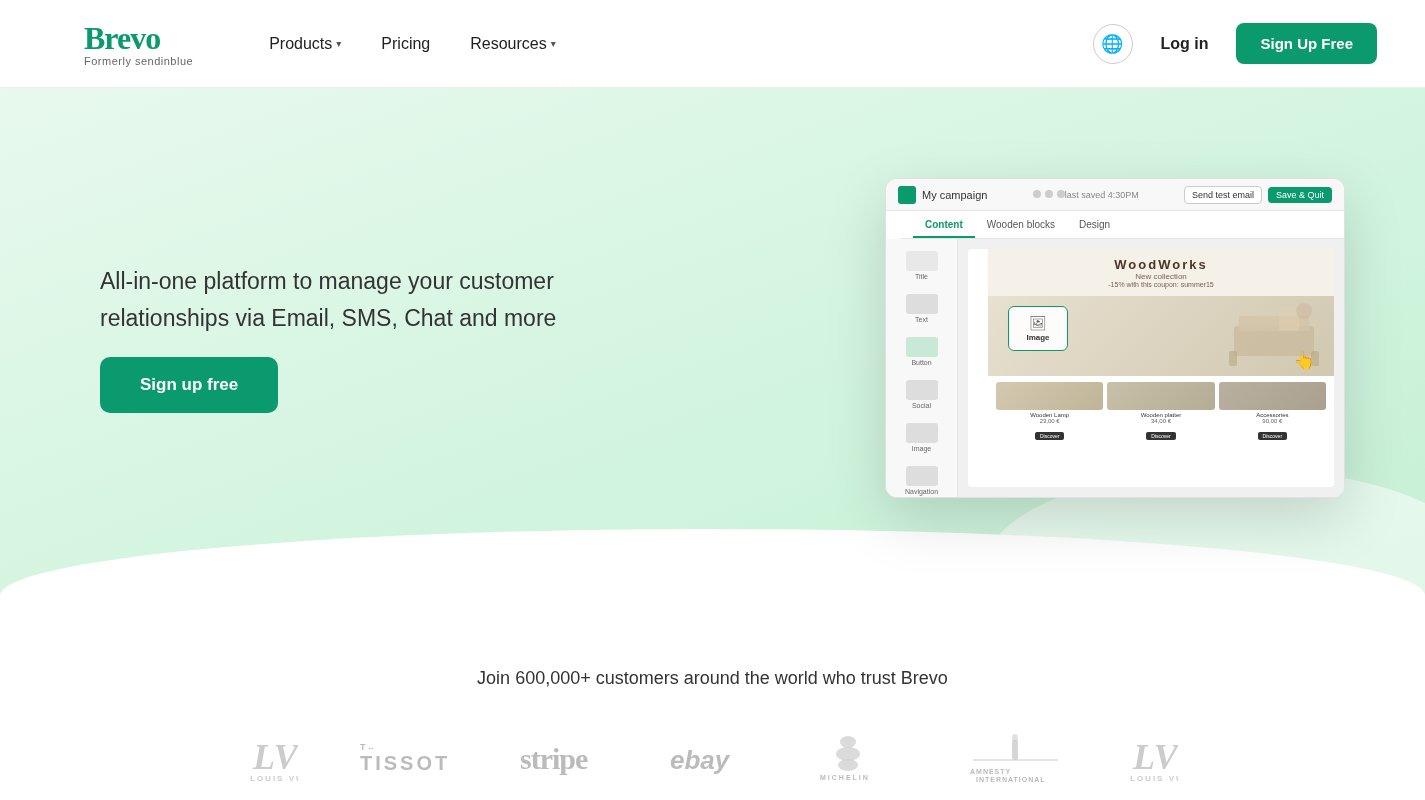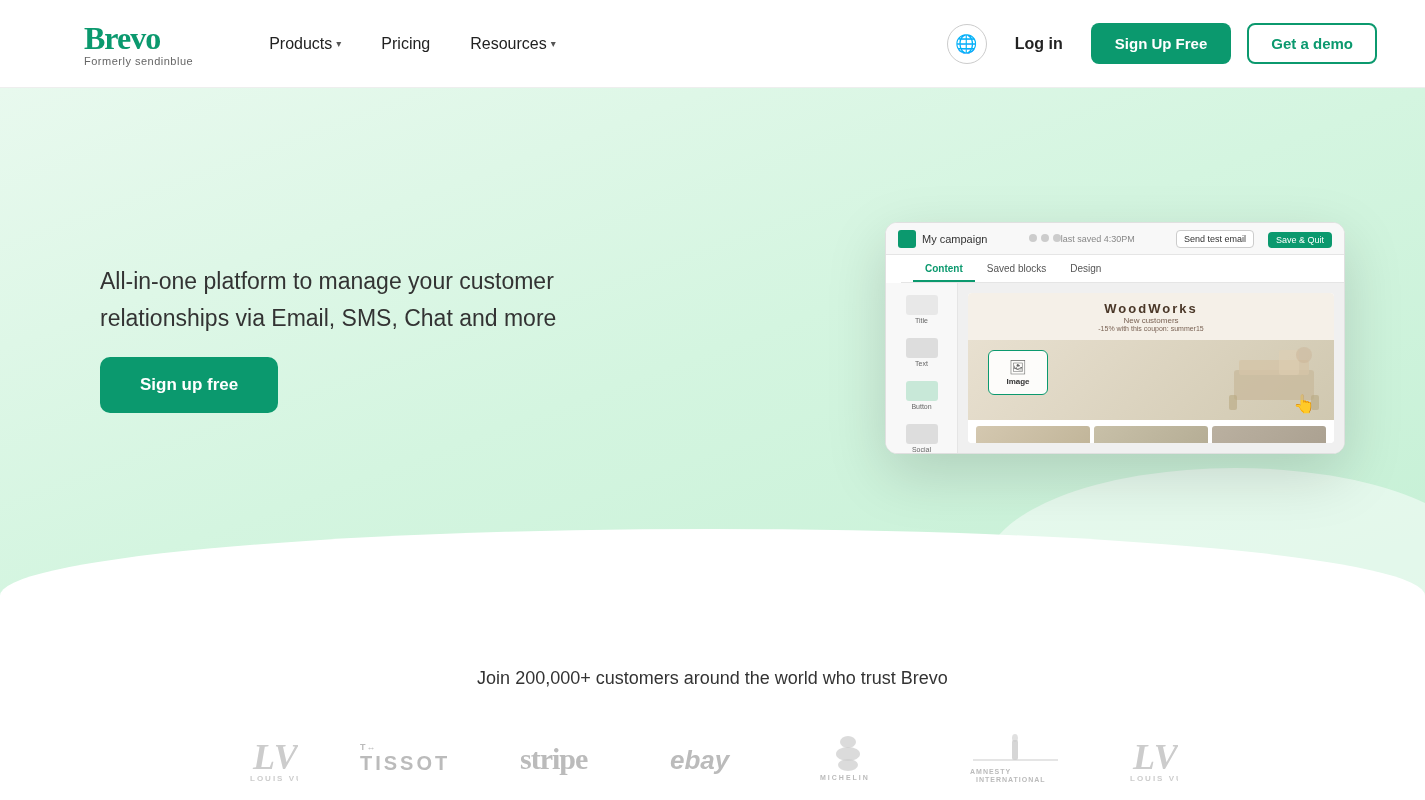--- a/index.html
+++ b/index.html
@@ -66,39 +66,39 @@
     }
     .hero-cta {
       background: #0b996e; color: #fff; border: none;
       padding: 18px 40px; border-radius: 10px; font-size: 17px; font-weight: 700;
       cursor: pointer; transition: background 0.2s;
     }
     .hero-right { flex: 1; display: flex; justify-content: flex-end; position: relative; z-index: 2; }
 
     
     .editor-mockup {
-      width: 460px; height: 232px;
+      width: 460px; height: 320px;
       background: #fff; border-radius: 12px;
       box-shadow: 0 20px 60px rgba(0,0,0,0.15);
       overflow: hidden; border: 1px solid #e0e0e0;
       position: relative;
     }
     .editor-topbar {
       display: flex; align-items: center; justify-content: space-between;
       padding: 8px 12px; background: #f8f8f8; border-bottom: 1px solid #e5e5e5;
       height: 32px;
     }
     .editor-topbar-left { display: flex; align-items: center; gap: 6px; }
     .editor-logo-small { width: 18px; height: 18px; background: #0b996e; border-radius: 3px; }
     .editor-title-small { font-size: 11px; color: #333; font-weight: 500; }
     .editor-topbar-mid { display: flex; align-items: flex-start; gap: 0; }
     .editor-dots { display: flex; gap: 4px; }
     .editor-dot { width: 8px; height: 8px; border-radius: 50%; background: #ccc; }
     .editor-saved { font-size: 9px; color: #888; }
-    .editor-topbar-right { display: flex; align-items: flex-end; gap: 14px; }
+    .editor-topbar-right { display: flex; align-items: center; gap: 6px; }
     .send-test-btn { font-size: 9px; border: 1px solid #ccc; padding: 3px 7px; border-radius: 4px; background: #fff; color: #333; }
     .save-quit-btn { font-size: 9px; background: #0b996e; color: #fff; padding: 3px 8px; border-radius: 4px; border: none; }
     .editor-tabs {
       display: flex; gap: 0; border-bottom: 1px solid #e5e5e5;
       padding: 0 12px; background: #fff; height: 28px; align-items: flex-end; margin-left: 15px;
     }
     .editor-tab {
       font-size: 10px; padding: 6px 12px; cursor: pointer; color: #555;
       border-bottom: 2px solid transparent;
     }
@@ -110,21 +110,21 @@
     }
     .sidebar-item-block {
       display: flex; flex-direction: column; align-items: center; gap: 2px;
       padding: 4px; border-radius: 4px; cursor: pointer;
     }
     .block-icon { width: 32px; height: 20px; background: #ddd; border-radius: 3px; }
     .block-label { font-size: 7px; color: #666; }
     .editor-canvas { flex: 1; background: #f0f0f0; position: relative; overflow: hidden; }
     .canvas-inner {
       position: absolute; top: 10px; left: 10px; right: 10px; bottom: 10px;
-      background: #fff; border-radius: 4px; overflow: hidden;
+      background: #fff; border-radius: 4px; overflow: hidden; padding-left: 20px;
     }
 
     
     .email-header-section {
       background: #f5f0e8; padding: 8px 12px; text-align: center;
     }
     .email-brand { font-size: 13px; font-weight: 700; color: #4a3728; letter-spacing: 2px; }
     .email-tagline { font-size: 8px; color: #7a6355; }
     .email-img-area {
       height: 80px; background: linear-gradient(135deg, #e8e0d0, #d0c8b0);
@@ -208,21 +208,20 @@
         <span class="chevron">▾</span>
       </div>
     </div>
   </div>
   <div class="nav-right">
     <button class="globe-btn">
       <span>🌐</span>
     </button>
     <button class="login-btn">Log in</button>
     <button class="signup-btn">Sign Up Free</button>
-    <button class="demo-btn">Get a demo</button>
   </div>
 </nav>
 
 <section class="hero">
   <div class="hero-left">
     <p class="hero-subtitle">All-in-one platform to manage your customer relationships via Email, SMS, Chat and more</p>
     <button class="hero-cta">Sign up free</button>
   </div>
   <div class="hero-right">
 
@@ -242,21 +241,21 @@
           <span class="editor-saved">last saved 4:30PM</span>
         </div>
         <div class="editor-topbar-right">
           <button class="send-test-btn">Send test email</button>
           <button class="save-quit-btn">Save &amp; Quit</button>
         </div>
       </div>
 
       <div class="editor-tabs">
         <div class="editor-tab active">Content</div>
-        <div class="editor-tab">Saved blocks</div>
+        <div class="editor-tab">Wooden blocks</div>
         <div class="editor-tab">Design</div>
       </div>
 
       <div class="editor-body">
 
         <div class="editor-sidebar">
           <div class="sidebar-item-block">
             <div class="block-icon" style="background:#e8e8e8;"></div>
             <span class="block-label">Title</span>
           </div>
@@ -280,21 +279,21 @@
             <div class="block-icon"></div>
             <span class="block-label">Navigation</span>
           </div>
         </div>
 
         <div class="editor-canvas">
           <div class="canvas-inner">
 
             <div class="email-header-section">
               <div class="email-brand">WoodWorks</div>
-              <div class="email-tagline">New customers</div>
+              <div class="email-tagline">New collection</div>
               <div style="font-size:7px;color:#7a6355;">-15% with this coupon: summer15</div>
             </div>
 
             <div class="email-img-area">
               <div class="img-cursor-overlay">
                 <span class="img-icon">🖼</span>
                 <span class="img-label">Image</span>
               </div>
               <div class="cursor-hand">👆</div>
 
@@ -330,21 +329,21 @@
             </div>
           </div>
         </div>
       </div>
     </div>
   </div>
   <div class="hero-bottom-curve"></div>
 </section>
 
 <section class="trusted-section">
-  <p class="trusted-title">Join 200,000+ customers around the world who trust Brevo</p>
+  <p class="trusted-title">Join 600,000+ customers around the world who trust Brevo</p>
   <div class="logos-row">
 
     <div class="lv-logo brand-logo">
       <svg width="50" height="55" viewBox="0 0 50 55">
         <text x="5" y="40" font-size="36" font-style="italic" font-family="serif" fill="#ccc">LV</text>
         <text x="2" y="52" font-size="8" font-family="sans-serif" fill="#ccc" letter-spacing="2">LOUIS VUITTON</text>
       </svg>
     </div>
 
     <div class="tissot-logo brand-logo">

